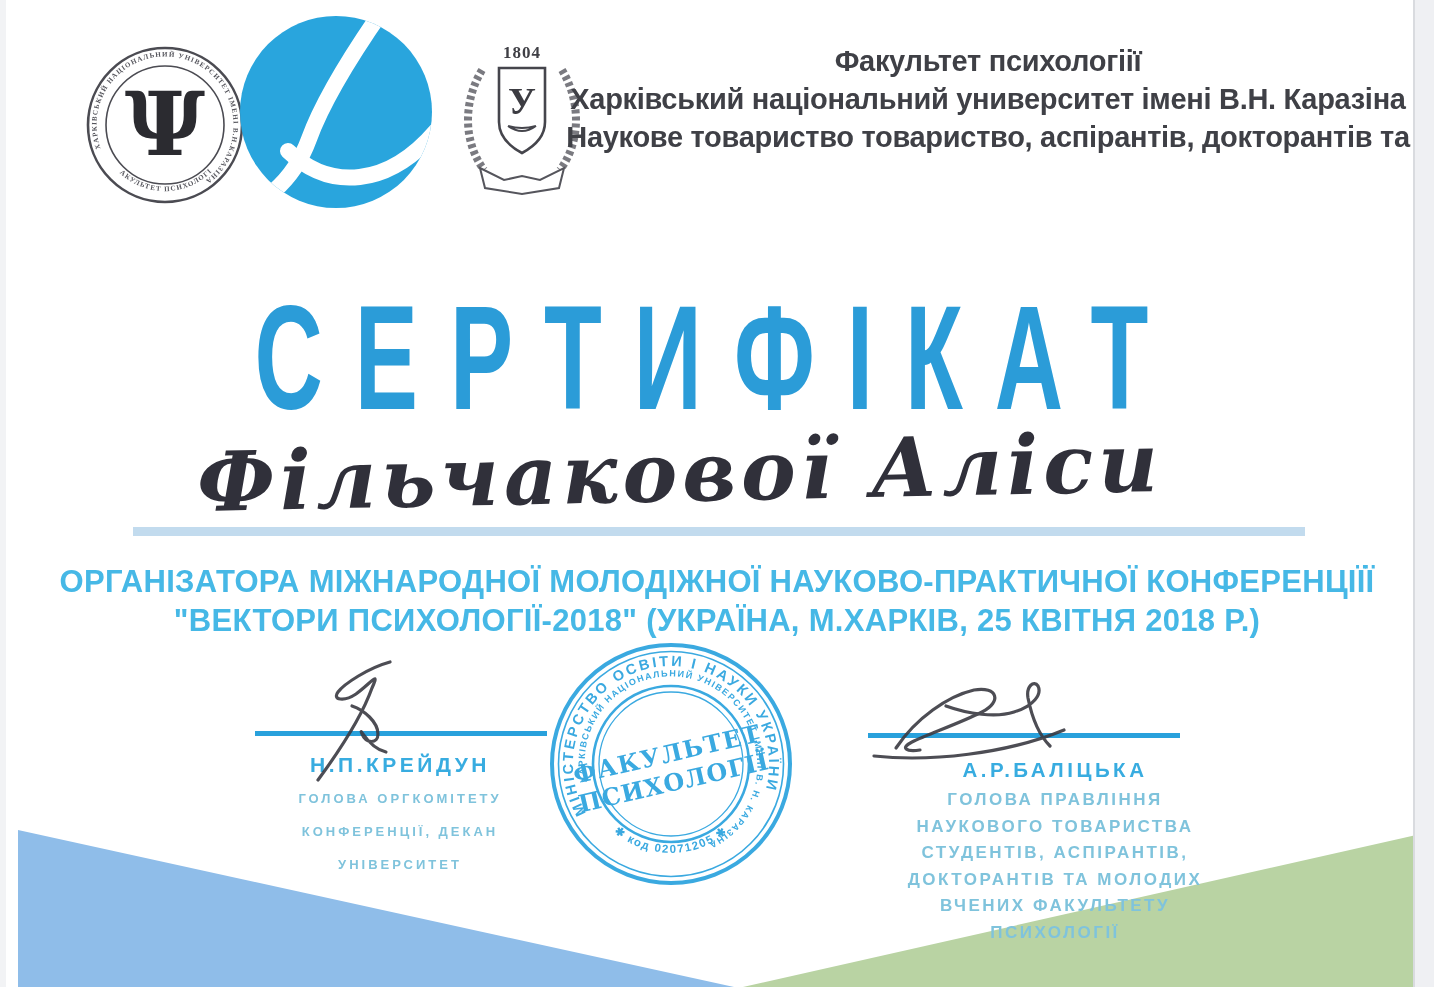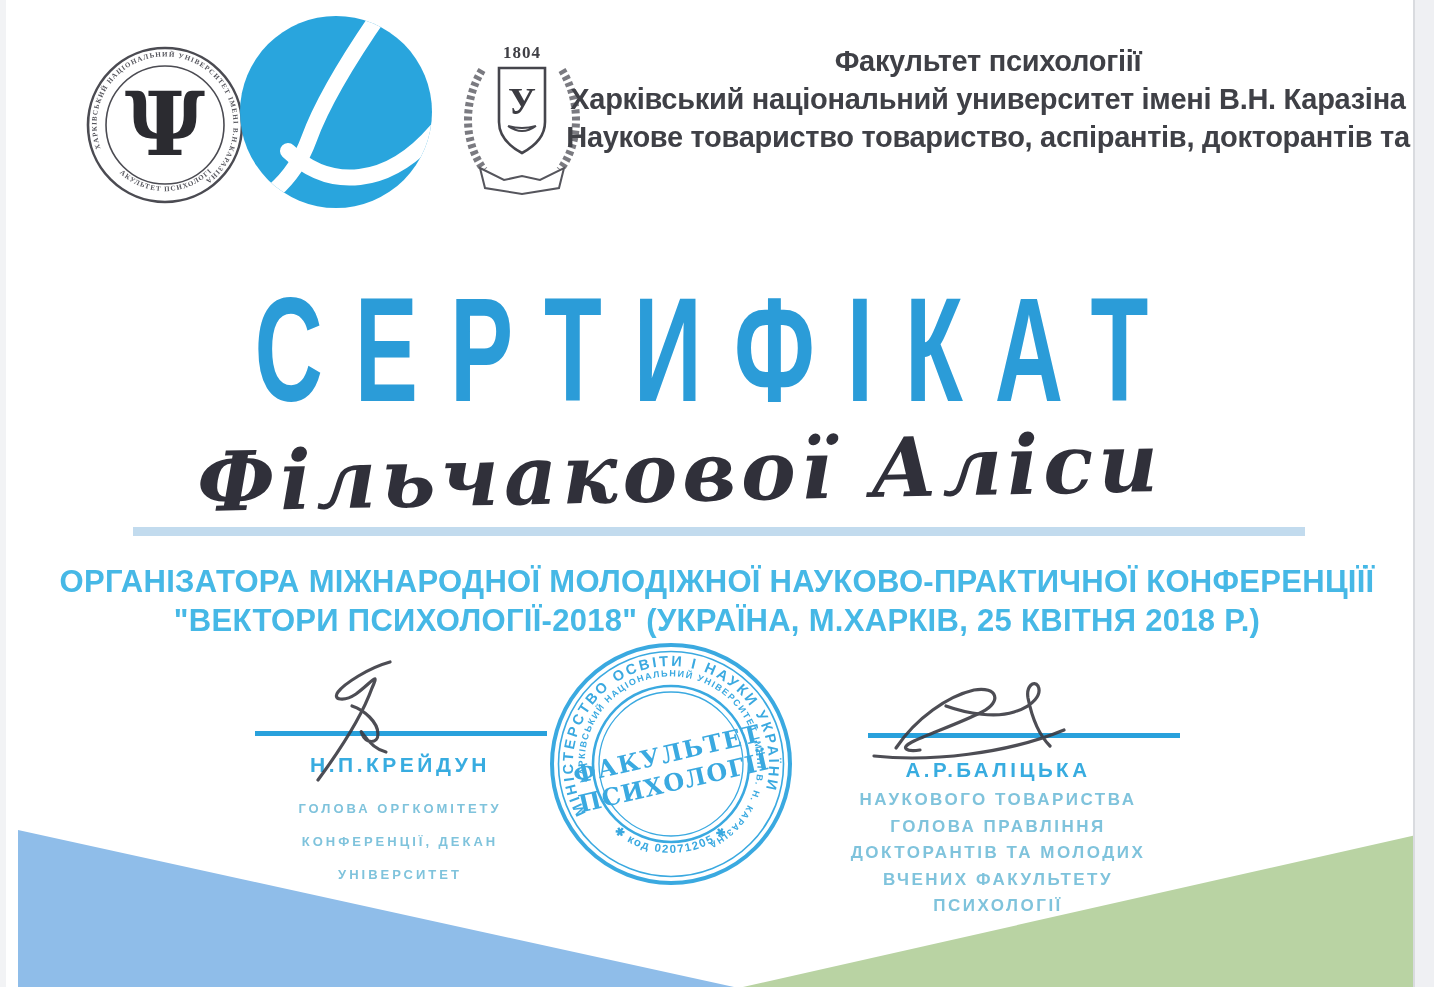--- a/index.html
+++ b/index.html
@@ -8,42 +8,42 @@
     overflow:hidden;font-family:"Liberation Sans",sans-serif;
   }
   .abs{position:absolute;}
   
   .edge-left{left:0;top:0;width:6px;height:987px;background:#f2f3f5;}
   .edge-right{right:0;top:0;width:19px;height:987px;background:#eff0f3;border-left:2px solid #d9dbdf;}
   
   .header-block{left:548px;top:42px;width:880px;text-align:center;
     color:#3f4046;font-size:29px;font-weight:700;line-height:38px;letter-spacing:-0.3px;}
   
-  .title-wrap{left:0;top:276px;width:1434px;display:flex;justify-content:center;}
+  .title-wrap{left:0;top:284px;width:1434px;display:flex;justify-content:center;}
   .title-text{font-size:148px;font-weight:700;line-height:1;color:#2b9cd8;
     letter-spacing:50px;white-space:nowrap;transform:scaleX(0.64);transform-origin:center;}
   
   .hand-name{left:150px;top:424px;width:1060px;text-align:center;
     font-family:"DejaVu Serif",serif;font-style:italic;font-weight:700;
     font-size:82px;color:#30303a;letter-spacing:5px;transform:rotate(-1.2deg);white-space:nowrap;}
   .name-underline{left:133px;top:527px;width:1172px;height:9px;background:#c2dbee;}
   
   .award-block{left:40px;top:563px;width:1354px;text-align:center;
     color:#46b8e6;font-weight:700;font-size:31px;line-height:38.5px;letter-spacing:0.3px;}
   
   .sig-line{height:5px;background:#29a1dc;}
   .sig-left-line{left:255px;top:731px;width:292px;}
   .sig-right-line{left:868px;top:733px;width:312px;}
   .signatory{text-align:center;}
   .signatory .s-name{font-weight:700;color:#38ace0;letter-spacing:3.5px;}
   .signatory .s-role{font-weight:700;color:#7fc3dc;}
   .sig-left-block{left:222px;top:752px;width:356px;}
-  .sig-left-block .s-name{font-size:21px;line-height:26px;margin-bottom:14px;}
+  .sig-left-block .s-name{font-size:21px;line-height:26px;margin-bottom:4px;}
   .sig-left-block .s-role{font-size:13px;line-height:33px;letter-spacing:3px;}
-  .sig-right-block{left:812px;top:757px;width:372px;text-align:center;}
+  .sig-right-block{left:869px;top:757px;width:372px;text-align:center;}
   .sig-right-block .s-name{font-size:20.5px;line-height:25px;margin-bottom:5px;}
   .sig-right-block .s-role{font-size:17px;line-height:26.5px;letter-spacing:2.5px;}
   svg{display:block;}
   .nowrap{white-space:nowrap;}
 </style>
 </head>
 <body>
 
 <div class="page">
 
@@ -117,22 +117,23 @@
 
   <div class="abs signatory sig-left-block">
     <div class="s-name">Н.П.КРЕЙДУН</div>
     <div class="s-role">ГОЛОВА ОРГКОМІТЕТУ</div>
     <div class="s-role">КОНФЕРЕНЦІЇ, ДЕКАН</div>
     <div class="s-role">УНІВЕРСИТЕТ</div>
   </div>
 
   <div class="abs signatory sig-right-block">
     <div class="s-name">А.Р.БАЛІЦЬКА</div>
+    <div class="s-role">ГОЛОВА ПРАВЛІННЯ</div>
     <div class="s-role">НАУКОВОГО ТОВАРИСТВА</div>
-    <div class="s-role">ГОЛОВА ПРАВЛІННЯ</div>
+    <div class="s-role">СТУДЕНТІВ, АСПІРАНТІВ,</div>
     <div class="s-role">ДОКТОРАНТІВ ТА МОЛОДИХ</div>
     <div class="s-role">ВЧЕНИХ ФАКУЛЬТЕТУ</div>
     <div class="s-role">ПСИХОЛОГІЇ</div>
   </div>
 
   <svg class="abs" style="left:541px;top:634px;opacity:0.92;" width="260" height="260" viewBox="0 0 260 260">
     <defs>
       <path id="stampOuterRing" d="M 45.1,179 A 98,98 0 1 1 214.9,81 A 98,98 0 1 1 45.1,179"></path>
       <path id="stampInnerRing" d="M 45.9,147.9 A 86,86 0 1 1 214.1,112.1 A 86,86 0 1 1 45.9,147.9"></path>
       <path id="stampCodeArc" d="M 67.1,192.9 A 89,89 0 0 0 192.9,192.9"></path>

